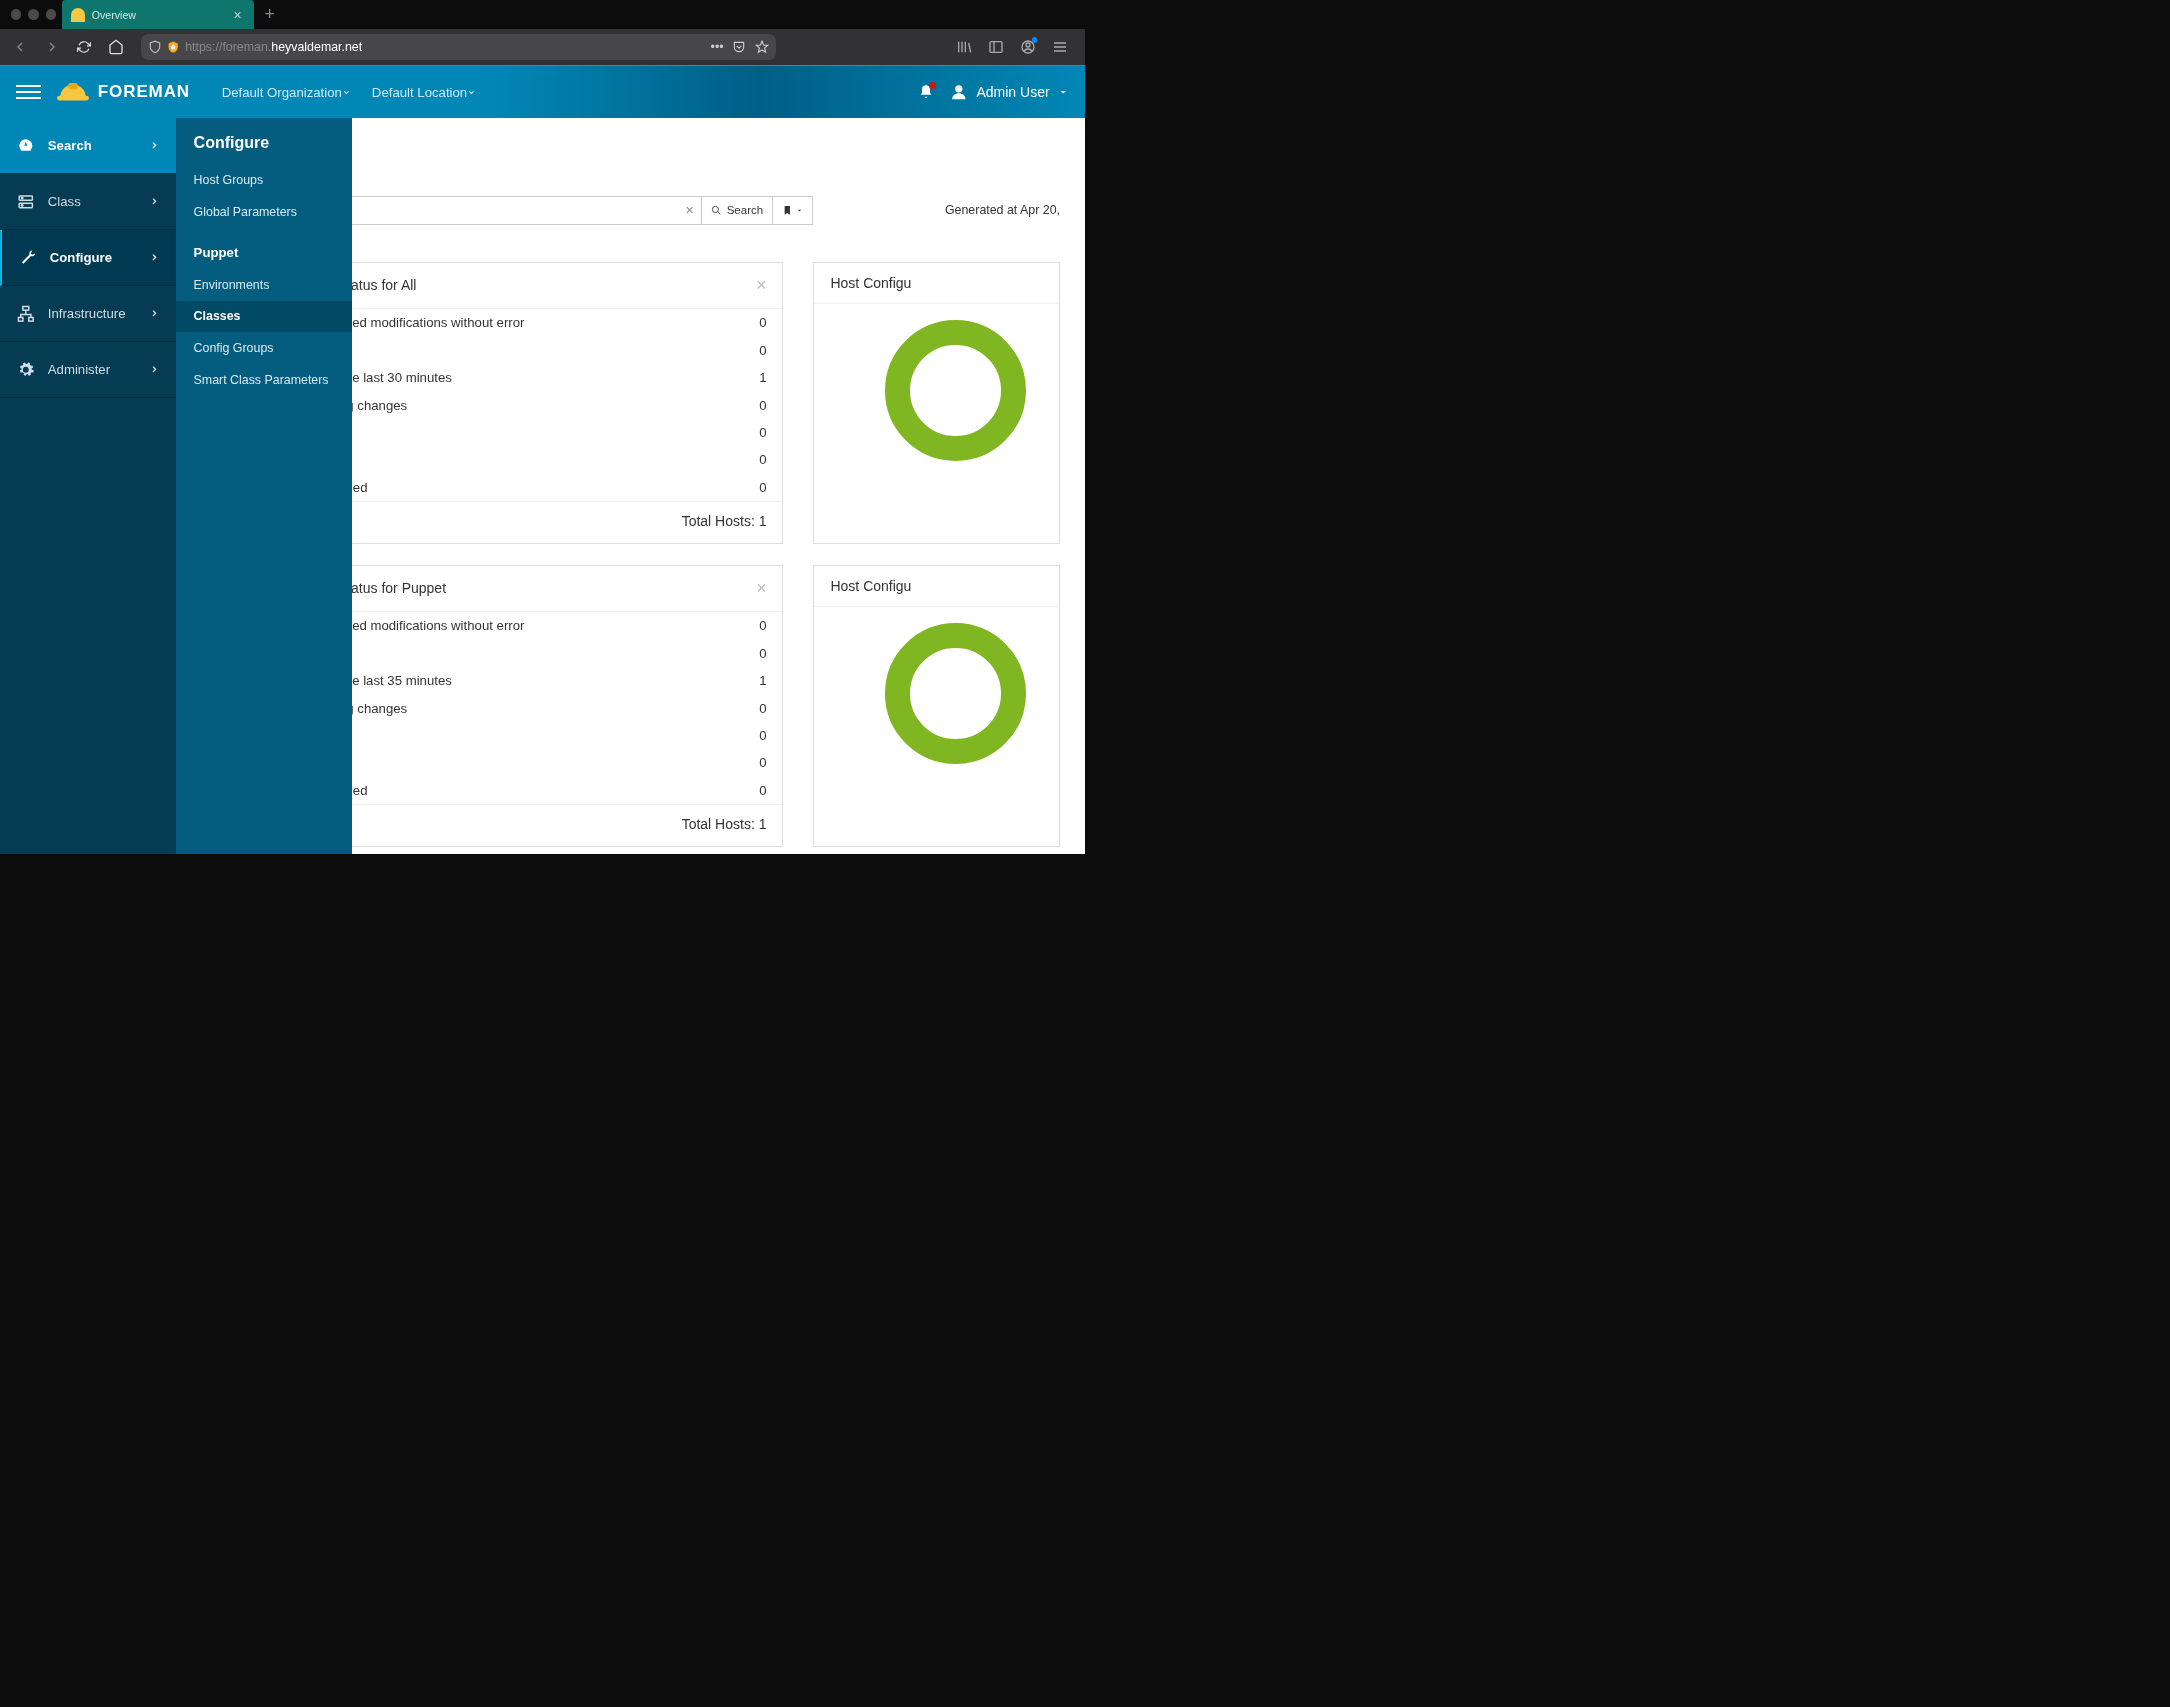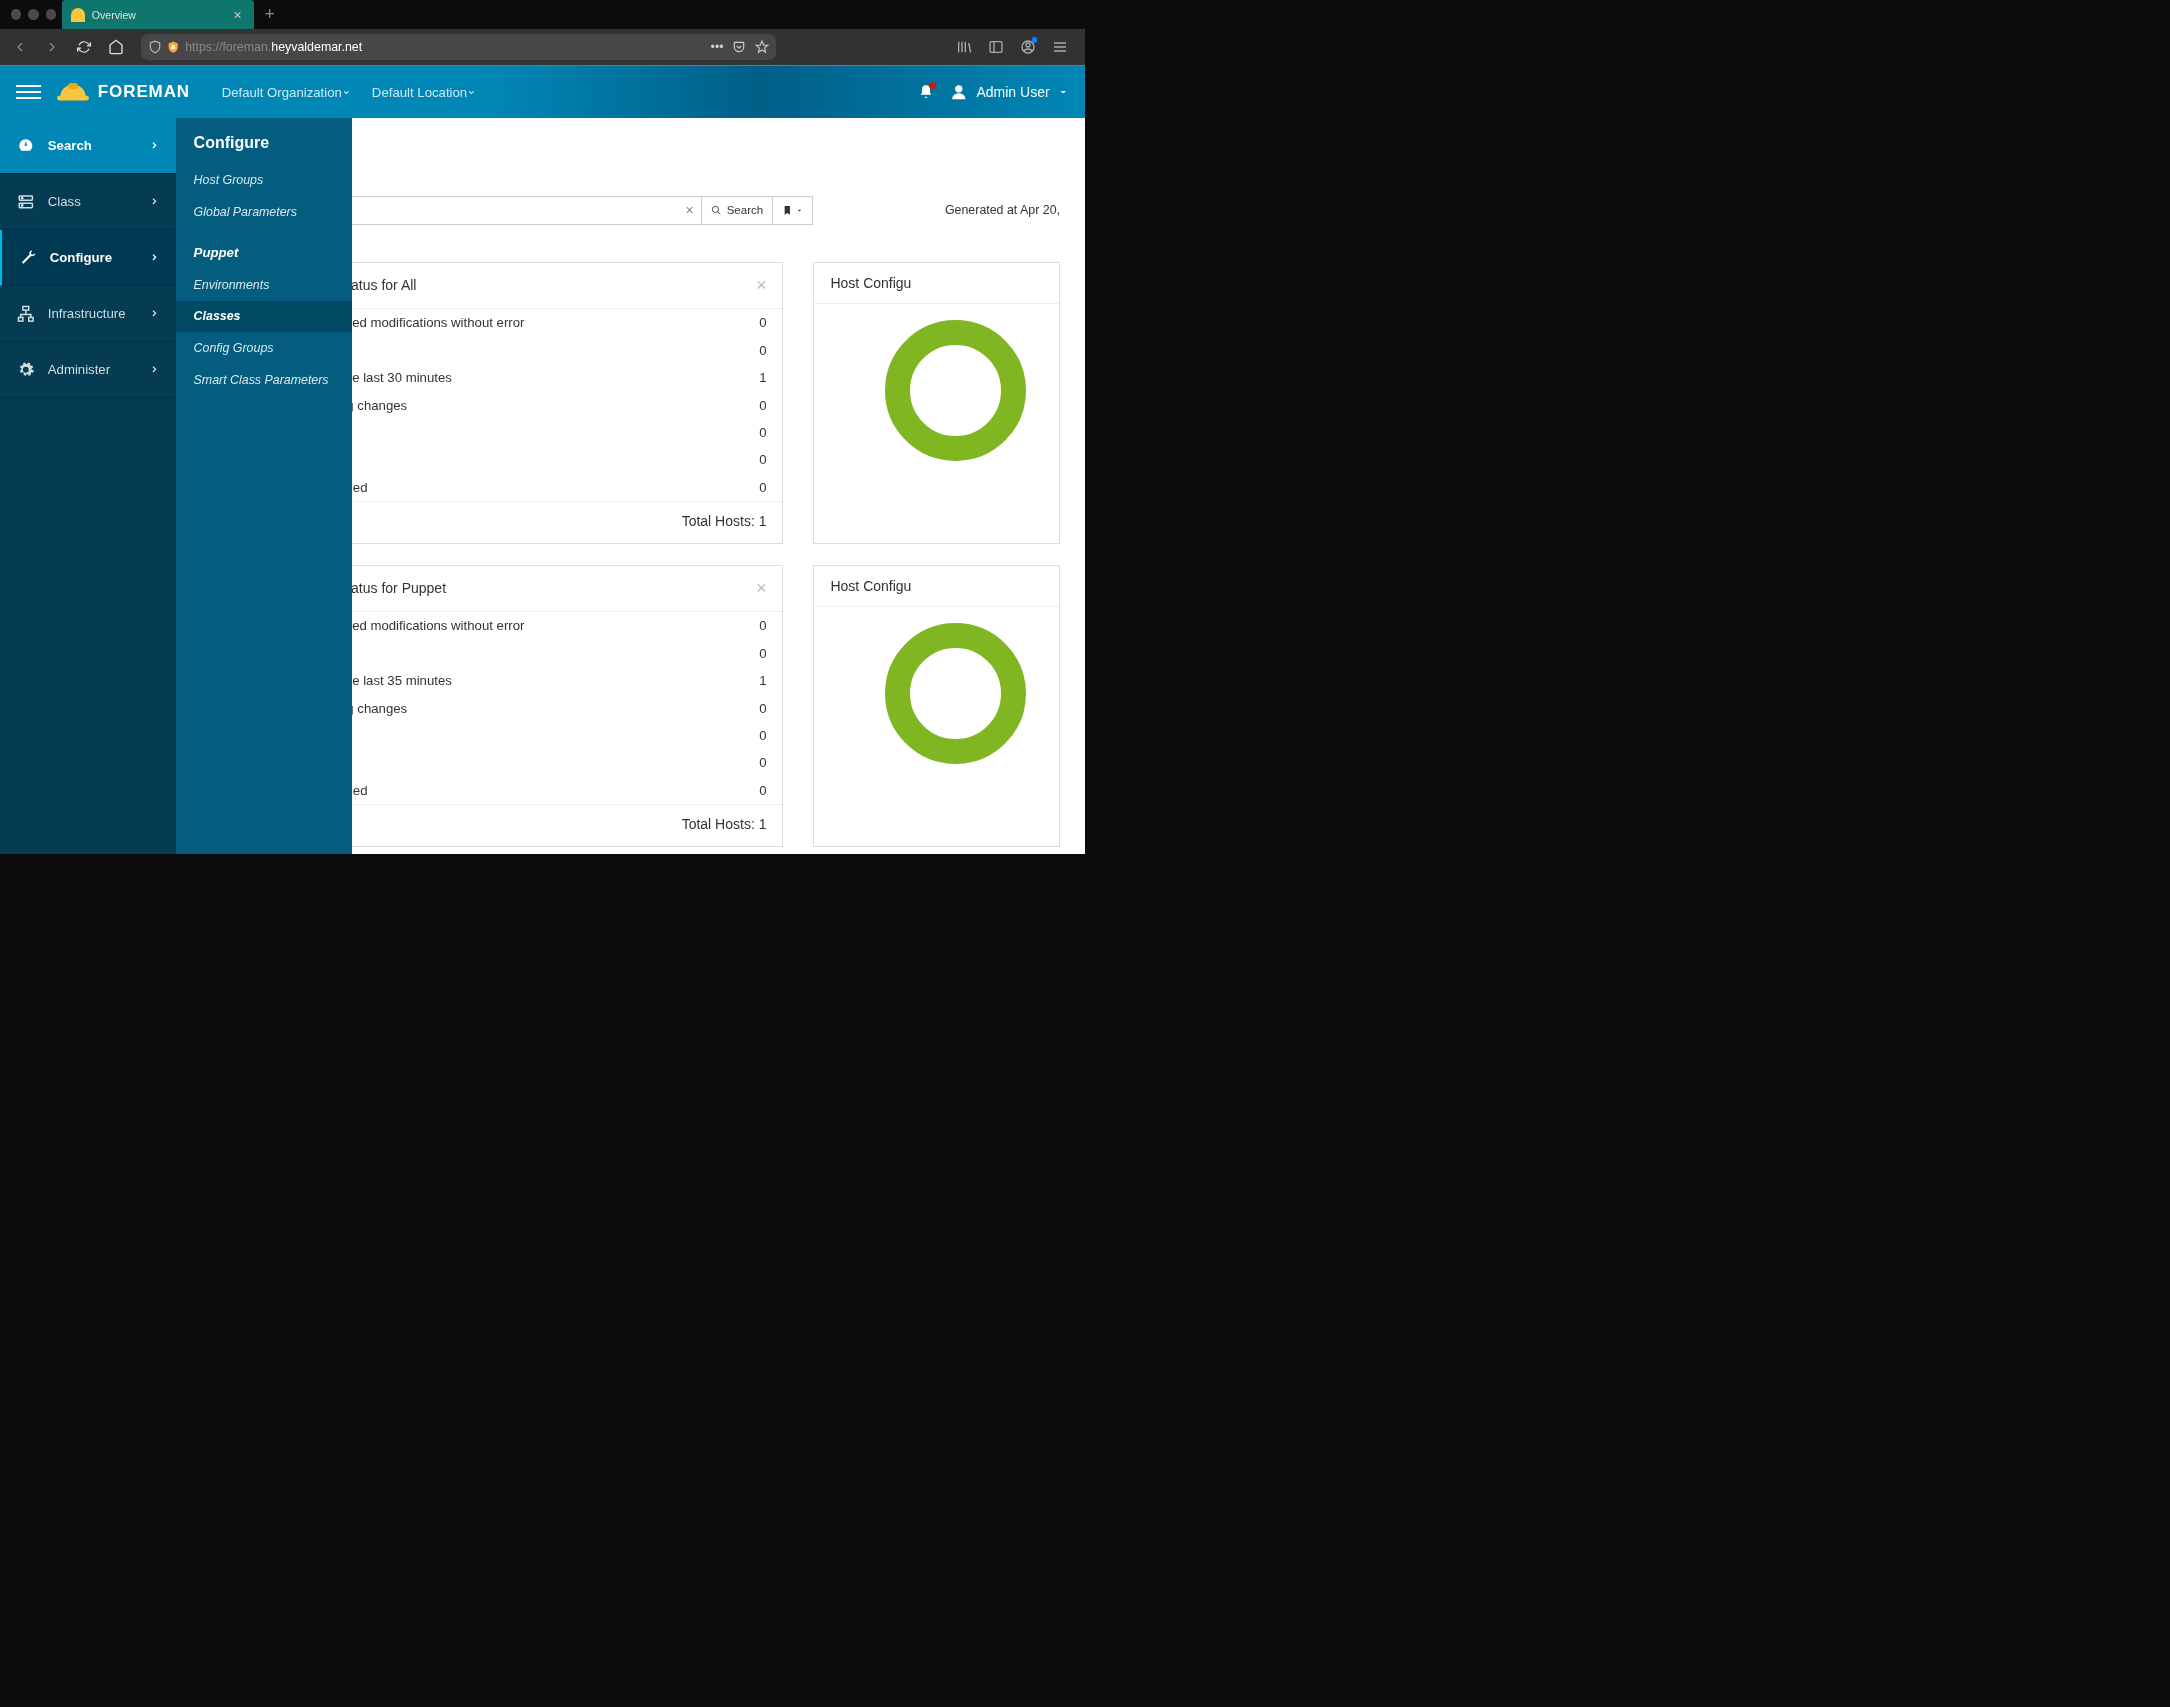--- a/index.html
+++ b/index.html
@@ -46,21 +46,21 @@
 .sidebar { position: absolute; left: 0; top: 53px; bottom: 0; width: 176px; background: #053c53; }
 .sidebar-item { height: 56px; display: flex; align-items: center; padding: 0 16px; color: #d0dde3; font-size: 13.2px; border-bottom: 0.9px solid #042f42; position: relative; }
 .sidebar-item.active { background: #0187b6; color: #fff; font-weight: 600; }
 .sidebar-item.selected { background: #003a52; color: #fff; font-weight: 600; border-left: 2.6px solid #00b9e4; }
 .sidebar-item .si-icon { width: 19.4px; margin-right: 12.4px; display: flex; align-items: center; justify-content: center; }
 .sidebar-item .chev { margin-left: auto; }
 
 
 .flyout { position: absolute; left: 176px; top: 53px; bottom: 0; width: 176px; background: #045c7e; color: #fff; }
 .flyout-title { font-size: 16px; font-weight: 600; padding: 16px 17.6px 12.4px; }
-.flyout-item { padding: 8.8px 17.6px; font-size: 12.4px; color: #d8eaf0; font-style: italic; }
+.flyout-item { padding: 8.8px 17.6px; font-size: 12.4px; color: #d8eaf0; }
 .flyout-item.heading { font-weight: 700; font-size: 13.2px; color: #fff; padding-top: 17.6px; }
 .flyout-item.active { background: #004a66; color: #ffffff; font-weight: 600; }
 
 
 .content { position: absolute; left: 176px; right: 0; top: 53px; bottom: 0; background: #fff; padding: 23px 25px; overflow: hidden; }
 .searchbar-row { display: flex; align-items: center; justify-content: space-between; margin-top: 55px; }
 .searchbar { display: flex; border: 0.9px solid #ccc; background: #fff; }
 .search-input { width: 476px; height: 26.5px; border: none; padding: 0 7px; font-size: 11.5px; }
 .search-clear { width: 23px; display: flex; align-items: center; justify-content: center; color: #888; border-left: 0; }
 .search-btn { border-left: 0.9px solid #ccc; padding: 0 8.8px; display: flex; align-items: center; gap: 5.3px; font-size: 11.5px; color: #333; }

